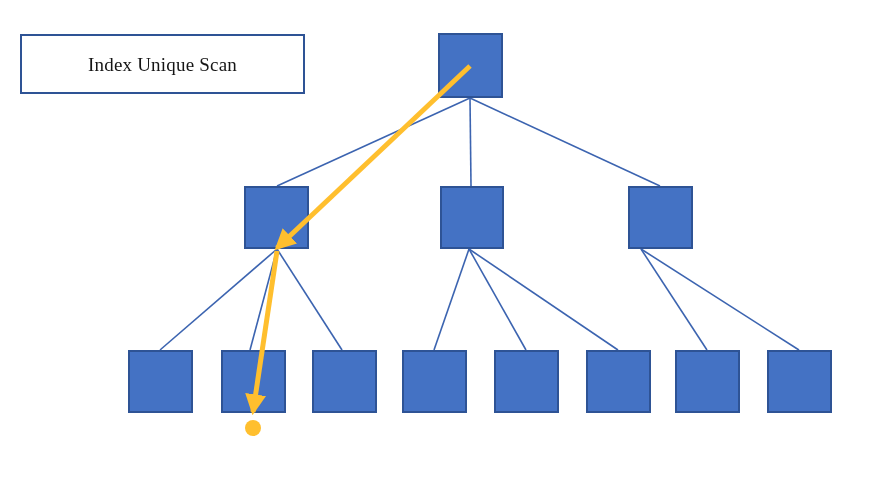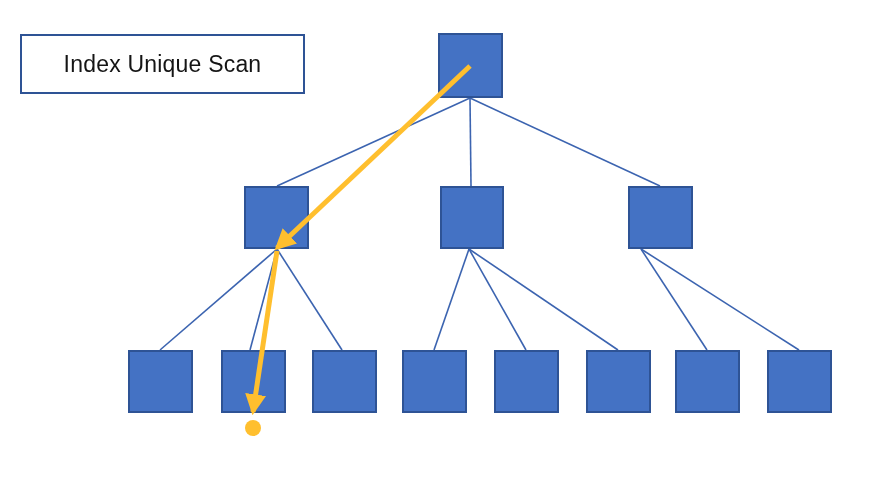--- a/index.html
+++ b/index.html
@@ -24,22 +24,22 @@
   .title-box {
     position: absolute;
     box-sizing: border-box;
     display: flex;
     align-items: center;
     justify-content: center;
     background: #ffffff;
     border: 2px solid #2E5395;
   }
   .title-text {
-    font-family: Liberation Sans, sans-serif;
-    font-size: 23px;
+    font-family: Liberation Serif, serif;
+    font-size: 19px;
     color: #151515;
     letter-spacing: 0.2px;
     line-height: 1;
     white-space: nowrap;
   }
 </style>
 </head>
 <body>
 
 <svg id="canvas" viewBox="0 0 894 480">

